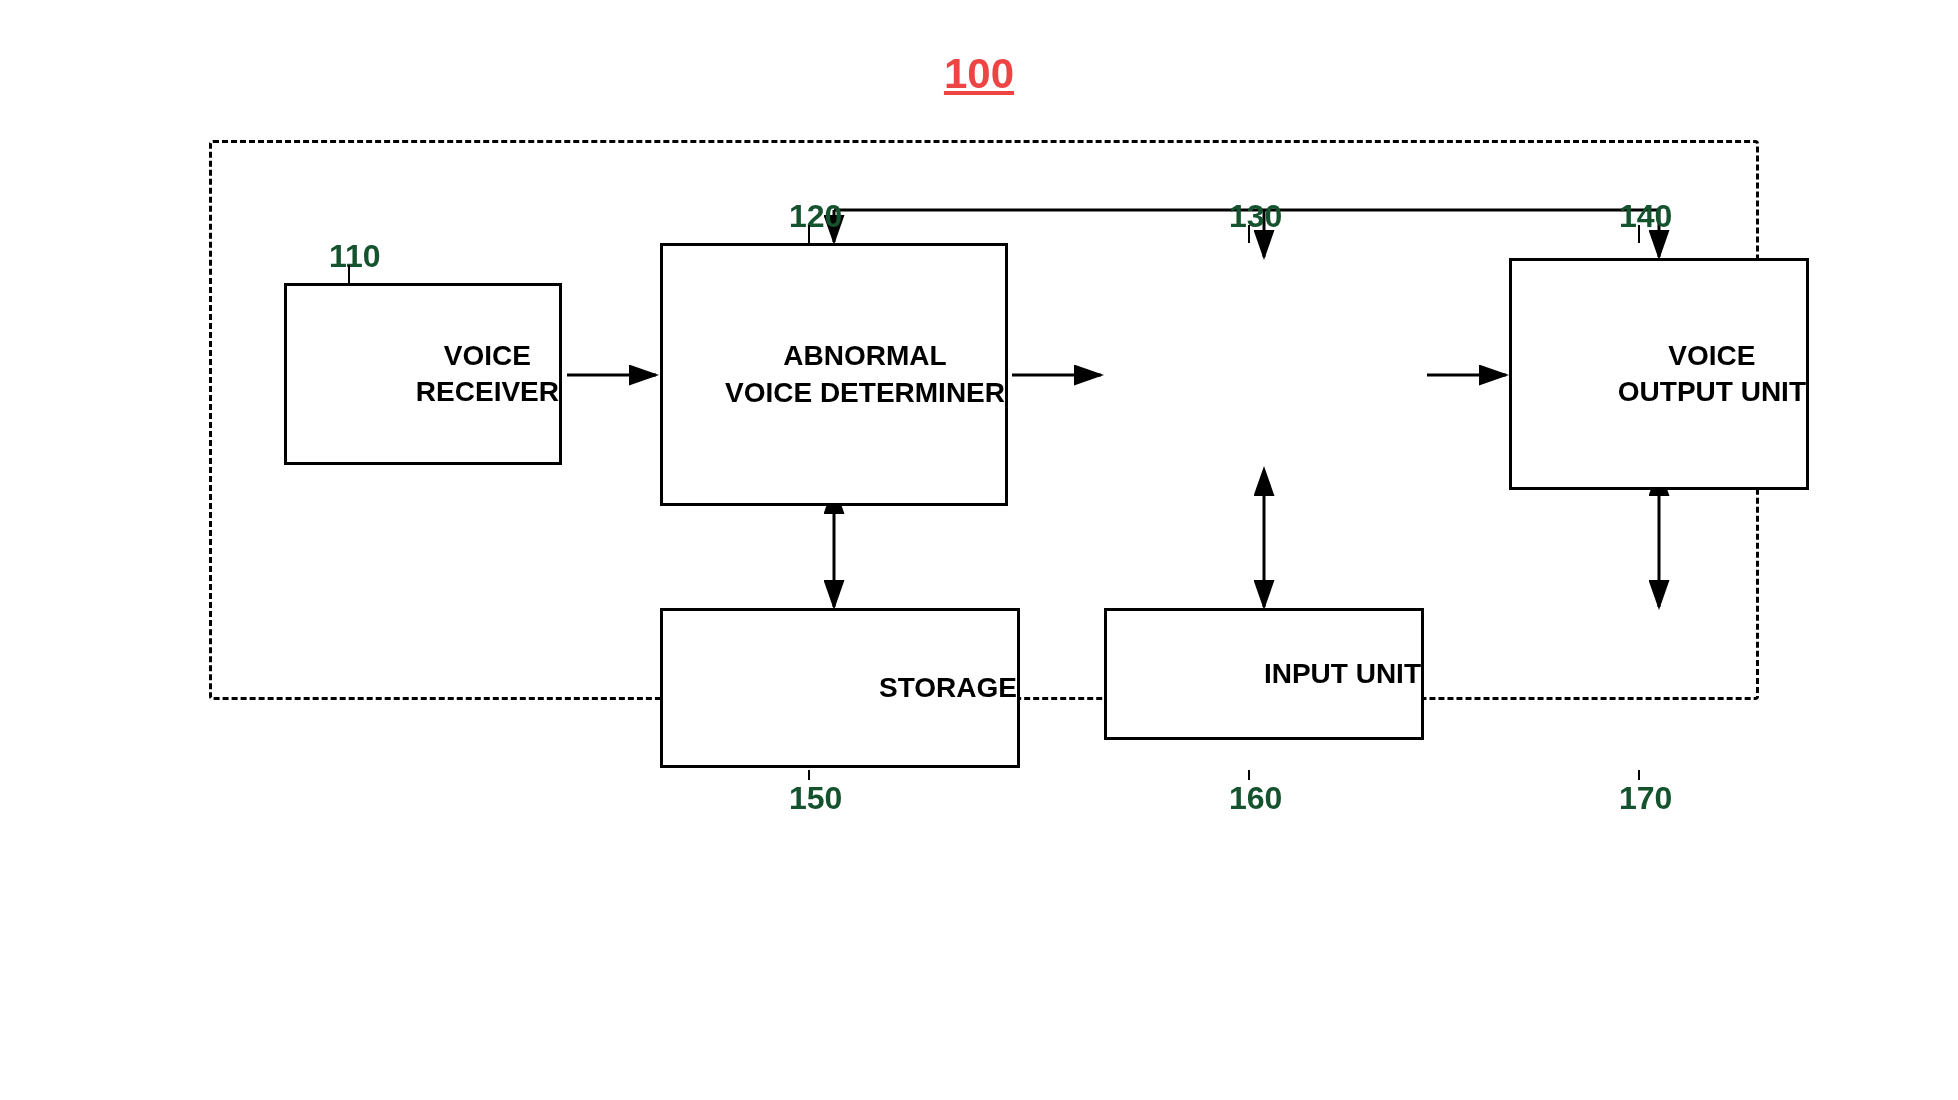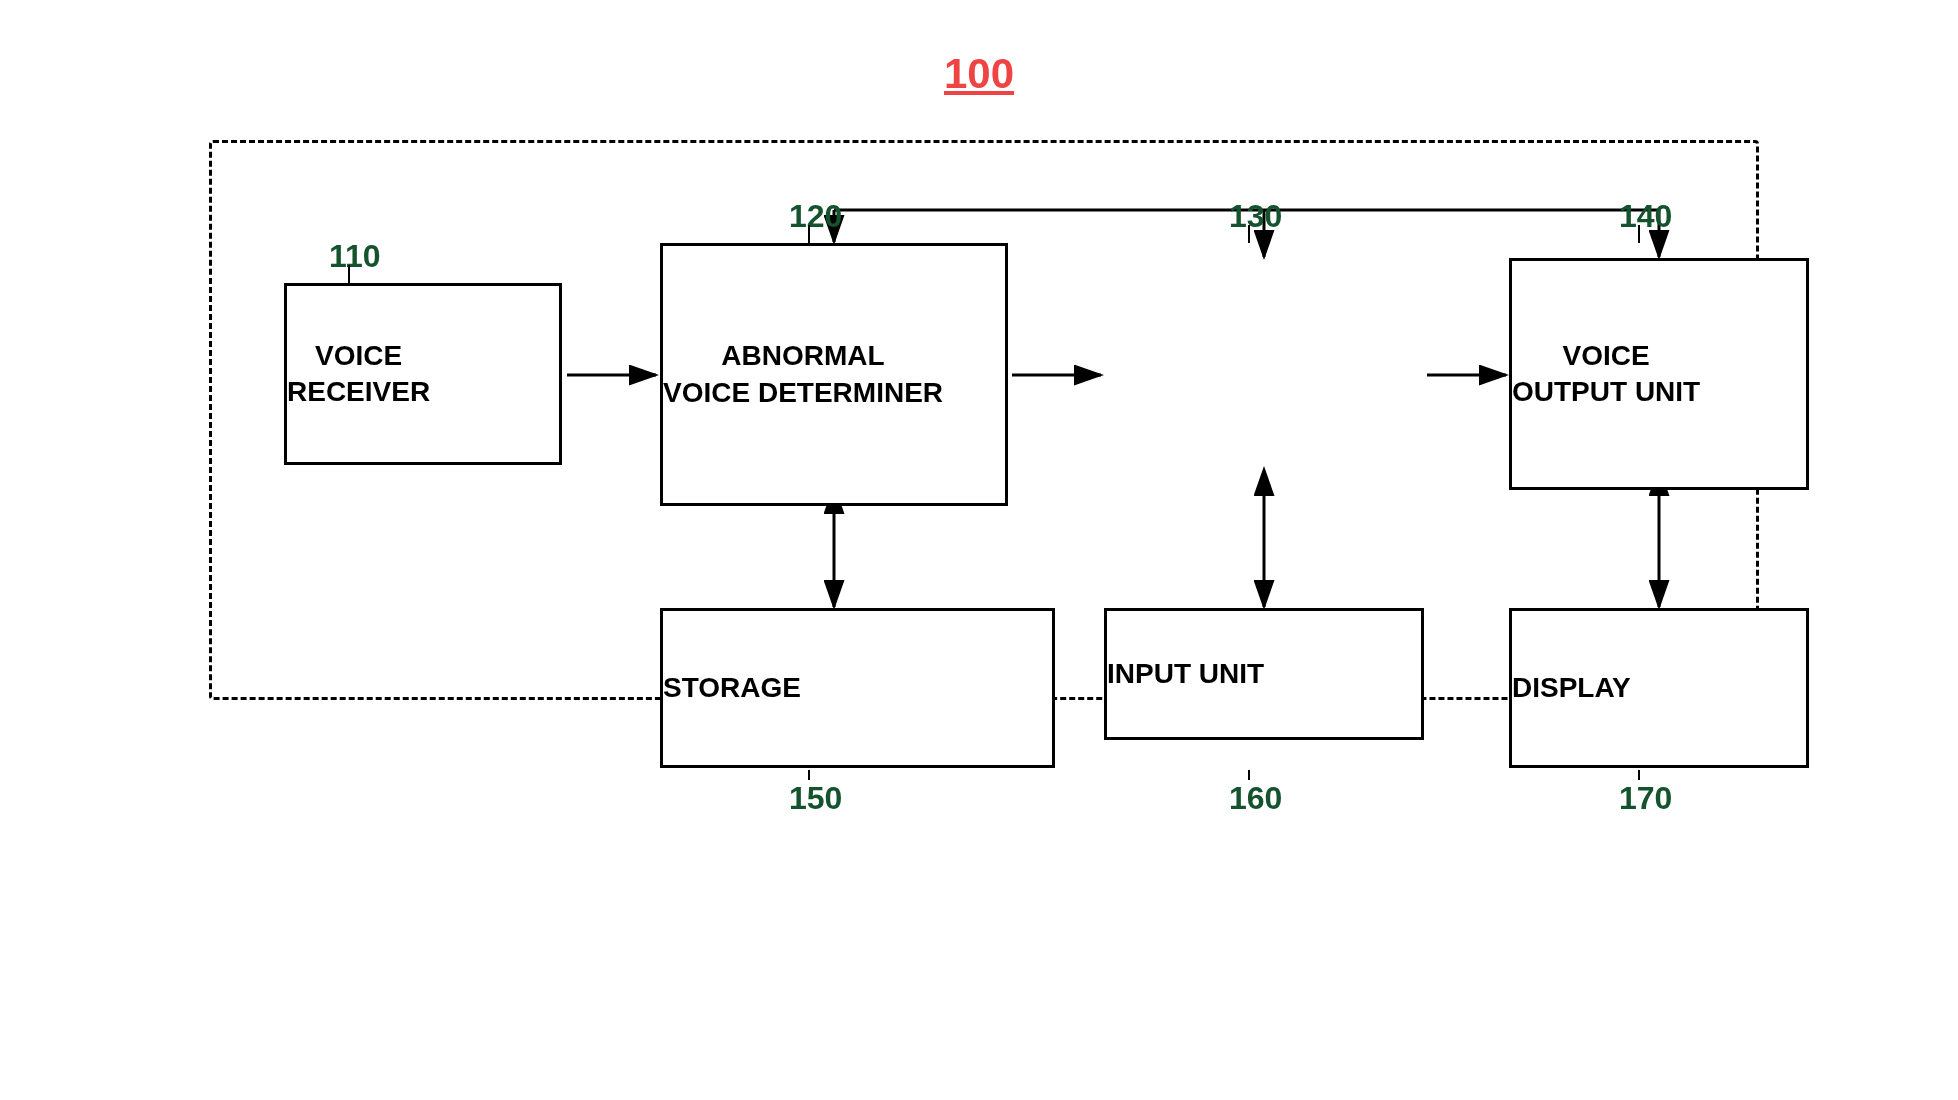--- a/index.html
+++ b/index.html
@@ -43,21 +43,21 @@
       border-radius: 4px;
     }
 
     
     .comp-box {
       position: absolute;
       border: 3px solid #000;
       background: #fff;
       display: flex;
       align-items: center;
-      justify-content: flex-start;
+      justify-content: flex-end;
       text-align: center;
       font-size: 28px;
       font-weight: bold;
       line-height: 1.3;
     }
 
     
     .ref-label {
       position: absolute;
       font-size: 32px;
@@ -134,34 +134,31 @@
   <div class="ref-label" style="left:1100px; top:148px;">130</div>
   <div style="position:absolute; left:1119px; top:175px; width:2px; height:18px; background:#000;"></div>
 
   <div class="comp-box" style="left:1380px; top:208px; width:300px; height:232px;">
     <span>VOICE<br>OUTPUT UNIT</span>
   </div>
 
   <div class="ref-label" style="left:1490px; top:148px;">140</div>
   <div style="position:absolute; left:1509px; top:175px; width:2px; height:18px; background:#000;"></div>
 
-  <div class="comp-box" style="left:531px; top:558px; width:395px; height:160px;">
+  <div class="comp-box" style="left:531px; top:558px; width:360px; height:160px;">
     <span>STORAGE</span>
   </div>
 
   <div class="ref-label" style="left:660px; top:730px;">150</div>
   <div style="position:absolute; left:679px; top:720px; width:2px; height:10px; background:#000;"></div>
 
   <div class="comp-box" style="left:975px; top:558px; width:320px; height:132px;">
     <span>INPUT UNIT</span>
   </div>
 
   <div class="ref-label" style="left:1100px; top:730px;">160</div>
   <div style="position:absolute; left:1119px; top:720px; width:2px; height:10px; background:#000;"></div>
 
-  <div class="comp-box" style="left:1380px; top:558px; width:300px; height:160px;">
-    <span>DISPLAY</span>
-  </div>
 
   <div class="ref-label" style="left:1490px; top:730px;">170</div>
   <div style="position:absolute; left:1509px; top:720px; width:2px; height:10px; background:#000;"></div>
 
 </div>
 
 </body></html>

